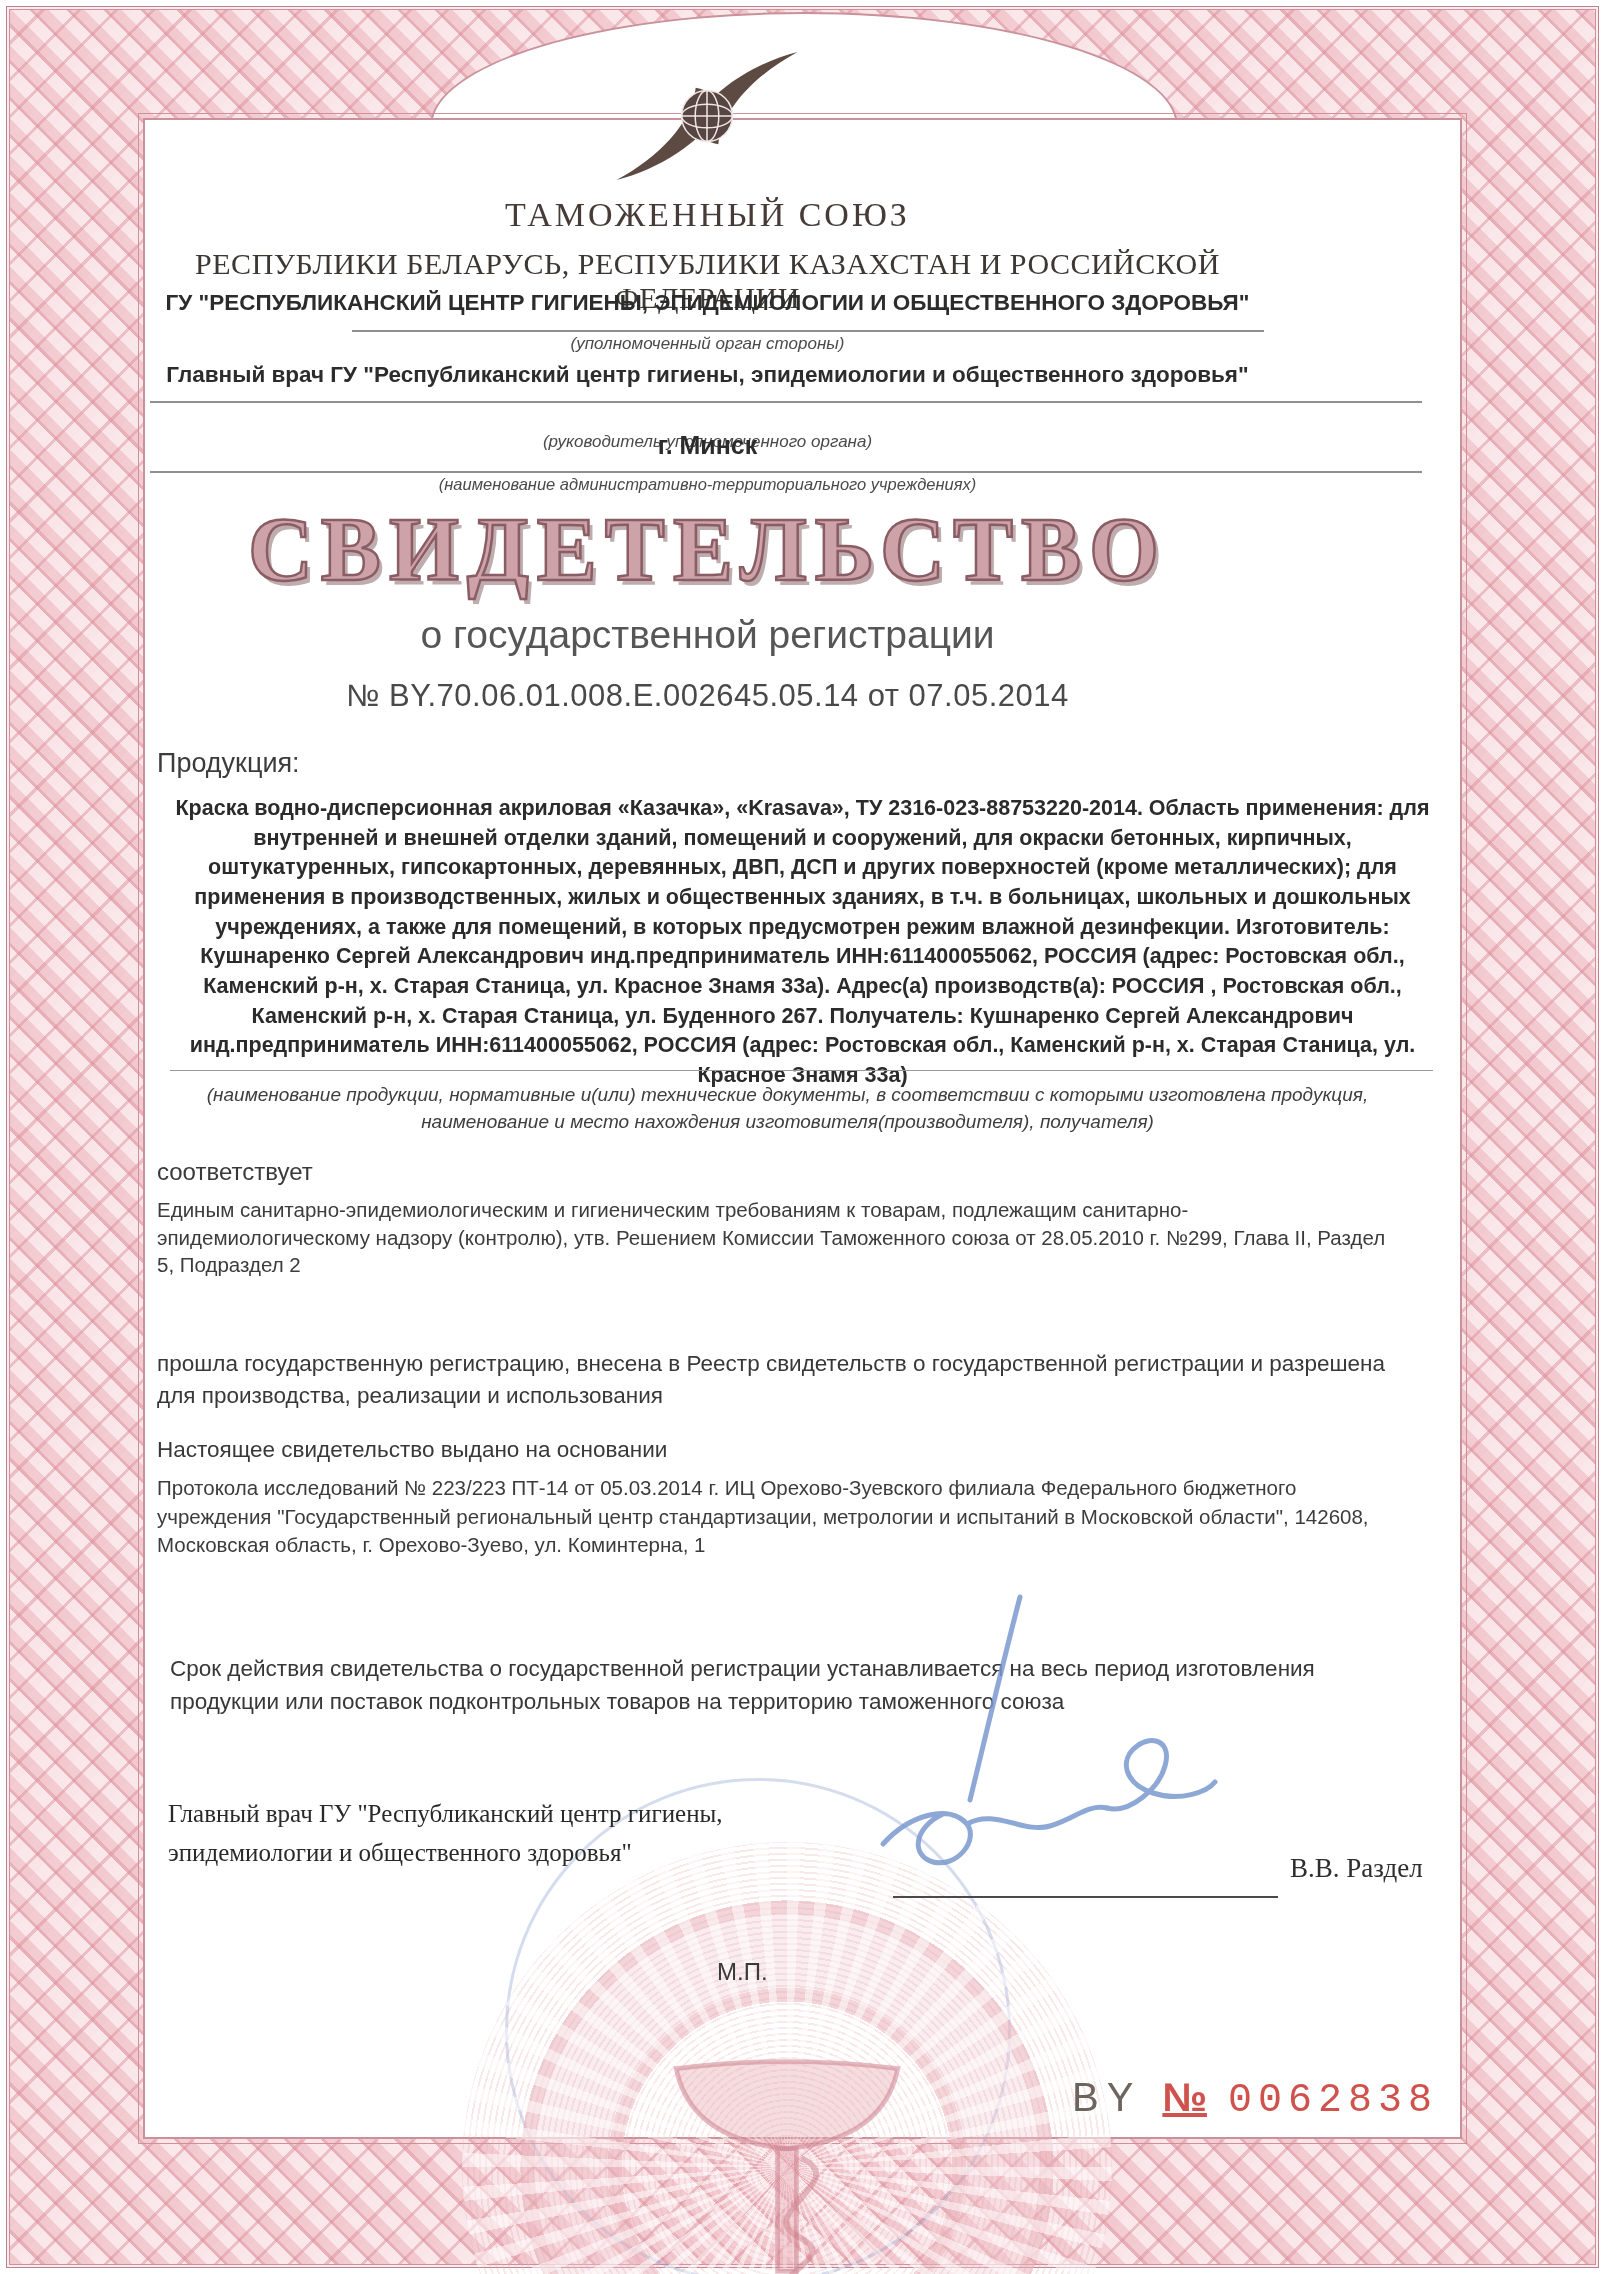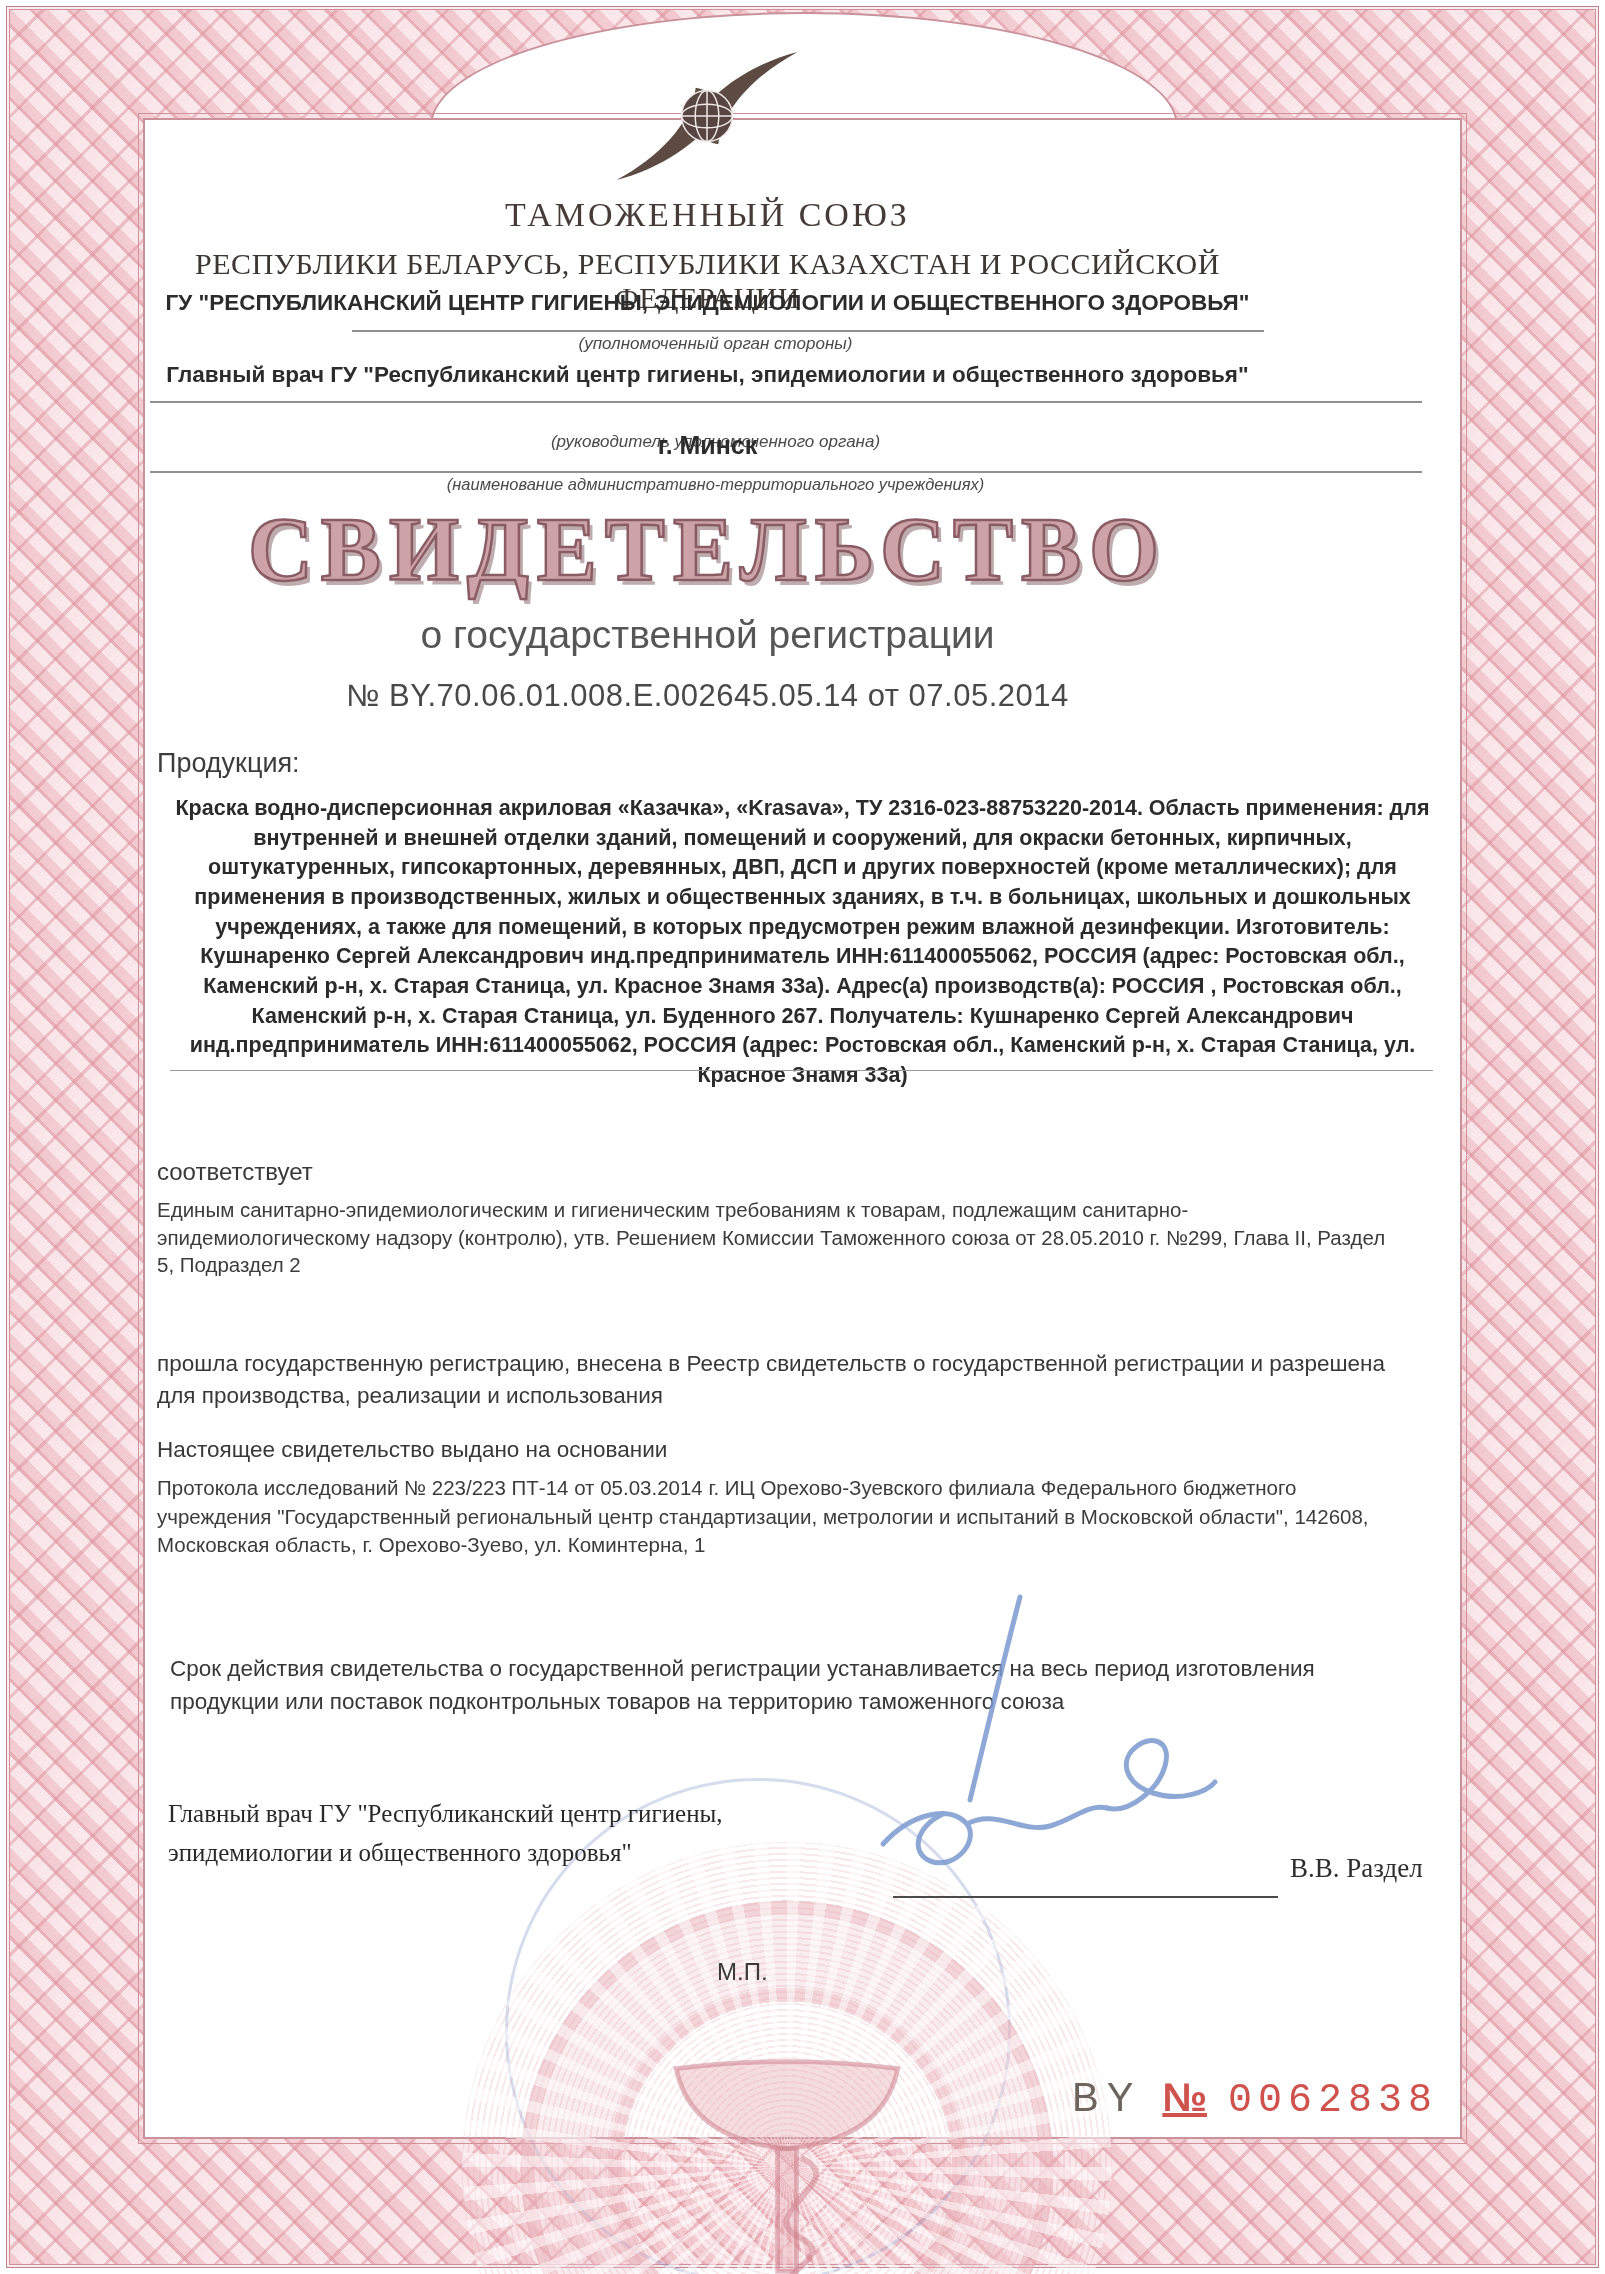--- a/index.html
+++ b/index.html
@@ -26,21 +26,21 @@
   }
   .content-area{
     position:absolute;left:143px;top:118px;right:143px;bottom:135px;
     background:#fff;border:2px solid #c9929b;outline:1px solid #cf909a;outline-offset:4px;
     z-index:2;
   }
   
   .txt{position:absolute;z-index:4;}
   .hcol{left:145px;width:1125px;text-align:center;}
   .serif{font-family:"Liberation Serif",serif;}
-  .caption{font-style:italic;font-size:17px;color:#4a4a4a;padding-left:8px;}
+  .caption{font-style:italic;font-size:17px;color:#4a4a4a;}
   .rule{position:absolute;z-index:4;border-top:2px solid #8f8f8f;height:0;}
   .t-union{top:196px;font-size:34px;letter-spacing:3px;color:#463b37;}
   .t-members{top:247px;font-size:30px;letter-spacing:0.5px;color:#3d3733;}
   .t-authority{top:290px;font-size:22.5px;font-weight:bold;color:#2c2c2c;}
   .cap1{top:334px;}
   .t-head{top:362px;font-size:22.5px;font-weight:bold;color:#2c2c2c;}
   .cap2{top:408px;margin-top:24px;}
   .t-city{top:431px;font-size:25px;font-weight:bold;color:#2c2c2c;}
   .cap3{top:475px;font-size:16.5px;}
   .title-main{
@@ -123,20 +123,21 @@
   <div class="rule" style="top:471px;left:150px;width:1272px;"></div>
   <div class="txt hcol caption cap3">(наименование административно-территориального учреждениях)</div>
 
   <div class="txt hcol serif title-main">СВИДЕТЕЛЬСТВО</div>
   <div class="txt hcol title-sub">о государственной регистрации</div>
   <div class="txt hcol title-number">№ BY.70.06.01.008.Е.002645.05.14   от 07.05.2014</div>
 
   <div class="txt product-label">Продукция:</div>
   <div class="txt product-desc">Краска водно-дисперсионная акриловая «Казачка», «Krasava», ТУ 2316-023-88753220-2014. Область применения: для внутренней и внешней отделки зданий, помещений и сооружений, для окраски бетонных, кирпичных, оштукатуренных, гипсокартонных, деревянных, ДВП, ДСП и других поверхностей (кроме металлических); для применения в производственных, жилых и общественных зданиях, в т.ч. в больницах, школьных и дошкольных учреждениях, а также для помещений, в которых предусмотрен режим влажной дезинфекции. Изготовитель: Кушнаренко Сергей Александрович инд.предприниматель ИНН:611400055062, РОССИЯ (адрес: Ростовская обл., Каменский р-н, х. Старая Станица, ул. Красное Знамя 33а). Адрес(а) производств(а): РОССИЯ , Ростовская обл., Каменский р-н, х. Старая Станица, ул. Буденного 267. Получатель: Кушнаренко Сергей Александрович инд.предприниматель ИНН:611400055062, РОССИЯ (адрес: Ростовская обл., Каменский р-н, х. Старая Станица, ул. Красное Знамя 33а)</div>
   <div class="rule product-rule"></div>
+  <div class="txt caption product-caption">(наименование продукции, нормативные и(или) технические документы, в соответствии с которыми изготовлена продукция, наименование и место нахождения изготовителя(производителя), получателя)</div>
 
   <div class="txt compliance-label">соответствует</div>
   <div class="txt compliance-text">Единым санитарно-эпидемиологическим и гигиеническим требованиям к товарам, подлежащим санитарно-эпидемиологическому надзору (контролю), утв. Решением Комиссии Таможенного союза от 28.05.2010 г. №299, Глава II, Раздел 5, Подраздел 2</div>
 
   <div class="txt registration-text">прошла государственную регистрацию, внесена в Реестр свидетельств о государственной регистрации и разрешена для производства, реализации и использования</div>
 
   <div class="txt basis-label">Настоящее свидетельство выдано на основании</div>
   <div class="txt basis-text">Протокола исследований № 223/223 ПТ-14 от 05.03.2014 г. ИЦ Орехово-Зуевского филиала Федерального бюджетного учреждения "Государственный региональный центр стандартизации, метрологии и испытаний в Московской области", 142608, Московская область, г. Орехово-Зуево, ул. Коминтерна, 1</div>
 
   <div class="txt validity-text">Срок действия свидетельства о государственной регистрации устанавливается на весь период изготовления продукции или поставок подконтрольных товаров на территорию таможенного союза</div>

